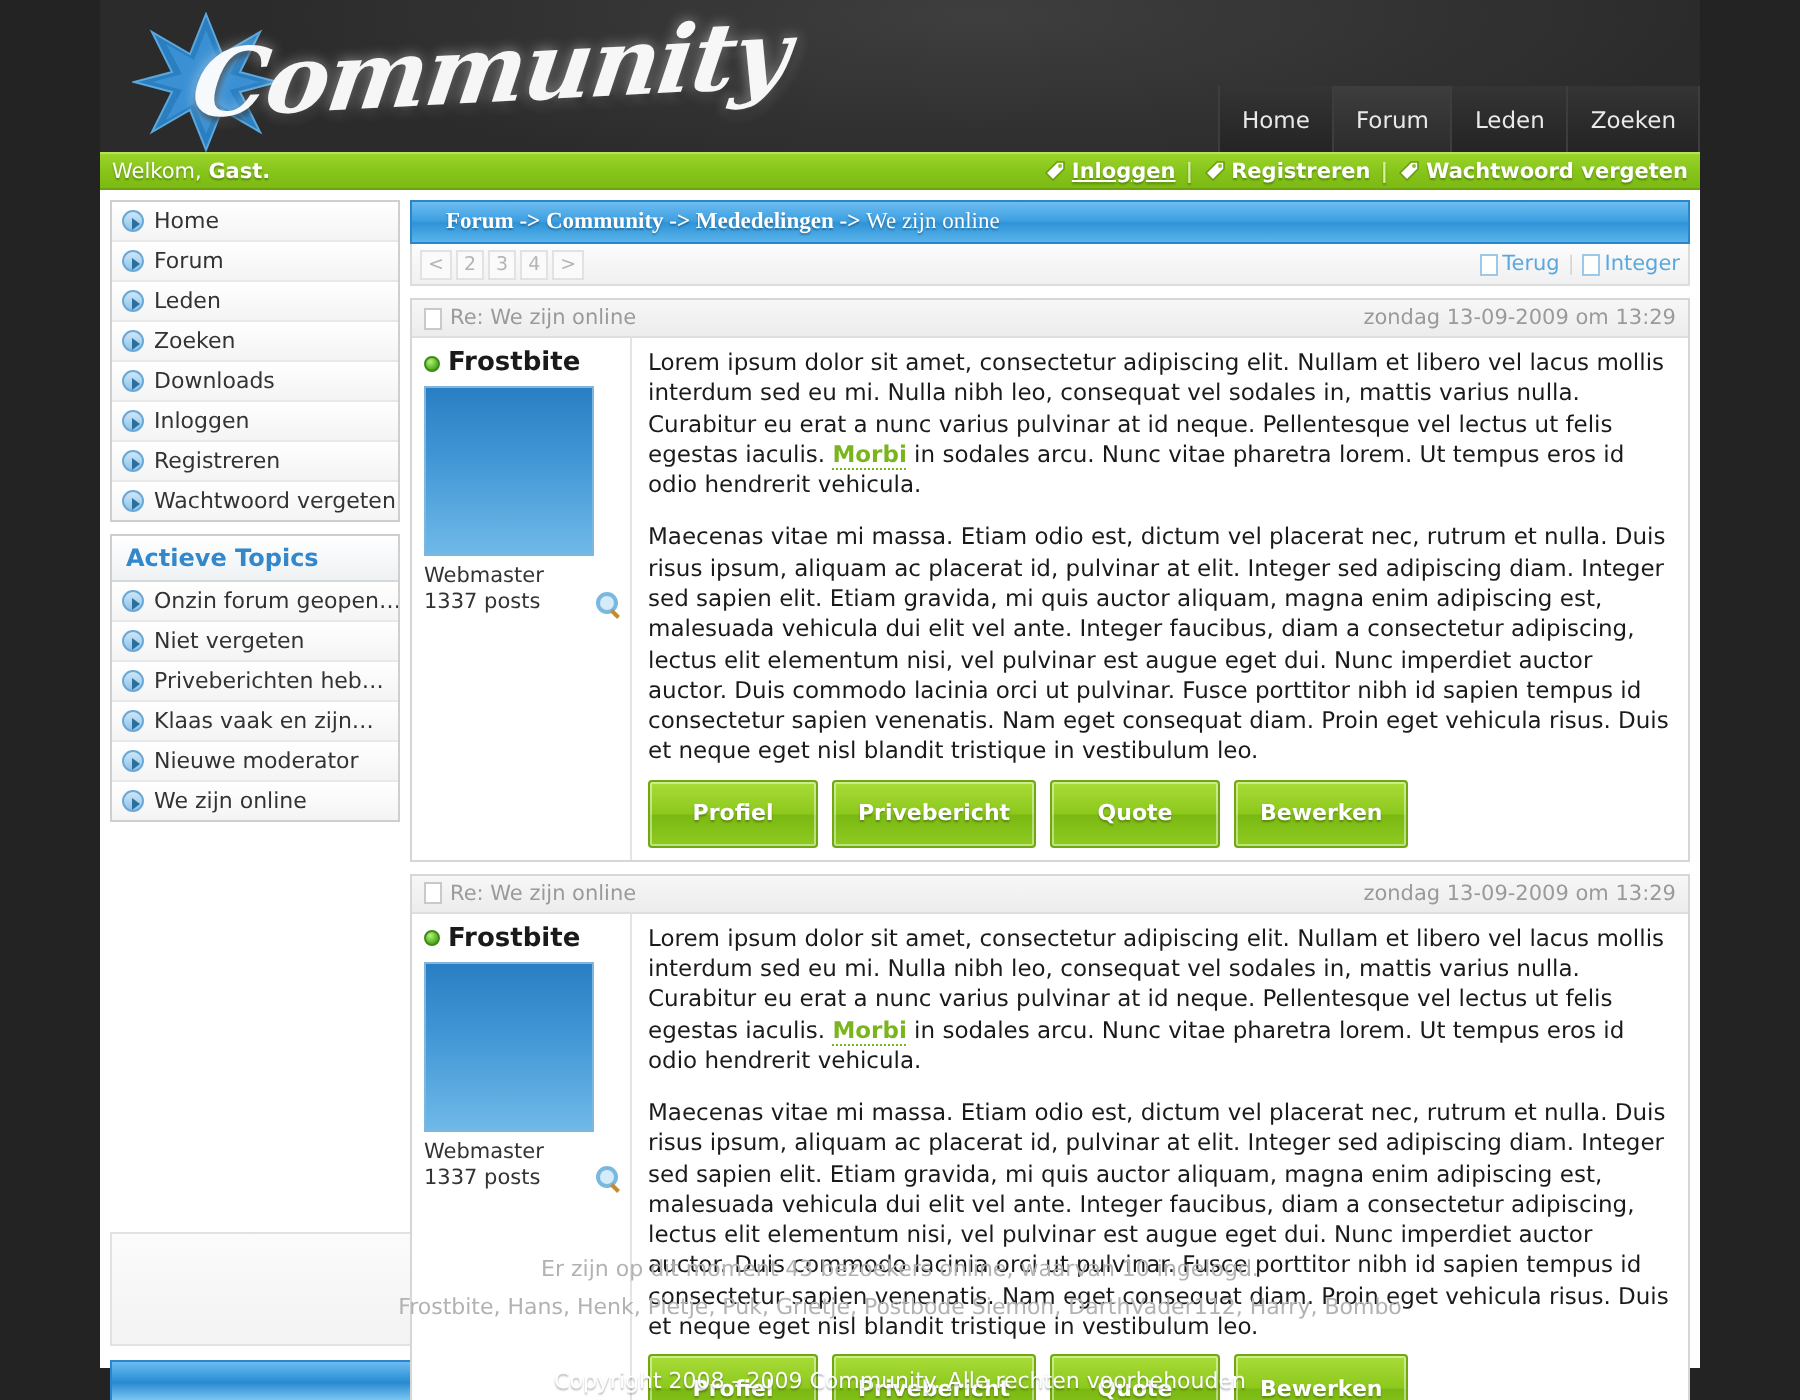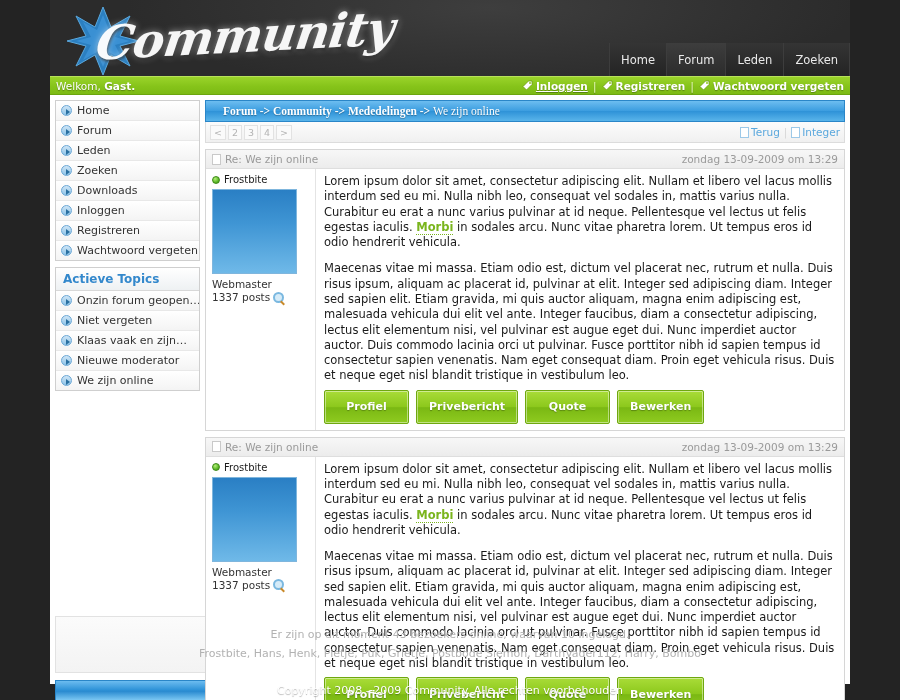--- a/index.html
+++ b/index.html
@@ -194,37 +194,37 @@
   .post-head .pageicon { border-color: #c9c9c9; }
   .post-body { display: flex; }
   .post-left {
     width: 110px; flex: 0 0 110px;
     padding: 5px 6px 6px 6px;
     border-right: 1px solid #e4e4e4;
     background: #ffffff;
   }
   .uname {
     display: flex; align-items: center; gap: 4px;
-    font-size: 10px; font-weight: normal; color: #1a1a1a;
+    font-size: 13px; font-weight: bold; color: #1a1a1a;
     margin-bottom: 4px;
   }
   .online-dot {
     width: 8px; height: 8px; border-radius: 50%;
     background: radial-gradient(circle at 35% 30%, #b4f07a 0%, #5cb828 60%, #3d8a17 100%);
     border: 1px solid #3d8a17;
   }
   .avatar {
     width: 85px; height: 85px;
     background: linear-gradient(180deg, #2a7fc4 0%, #3f95d4 40%, #6fb9e8 100%);
     border: 1px solid #7fb6dd;
   }
   .usertitle { font-size: 10.5px; color: #333333; margin-top: 4px; }
   .posts {
     display: flex; align-items: center; gap: 3px;
-    font-size: 10.5px; color: #333333; margin-top: 1px;
+    font-size: 10.5px; color: #333333; margin-top: 1px; justify-content: space-between;
   }
   .magnify {
     display: inline-block; width: 11px; height: 11px;
     border-radius: 50%;
     border: 2px solid #7ab8e0;
     background: rgba(190,225,245,0.65);
     position: relative;
   }
   .magnify::after {
     content: ""; position: absolute;
@@ -401,20 +401,26 @@
             </li>
           <li>
               <a href="#">
                 <span class="bullet"></span>
                 <span>Niet vergeten</span>
               </a>
             </li>
           <li>
               <a href="#">
                 <span class="bullet"></span>
+                <span>Priveberichten heb…</span>
+              </a>
+            </li>
+          <li>
+              <a href="#">
+                <span class="bullet"></span>
                 <span>Klaas vaak en zijn…</span>
               </a>
             </li>
           <li>
               <a href="#">
                 <span class="bullet"></span>
                 <span>Nieuwe moderator</span>
               </a>
             </li>
           <li>

